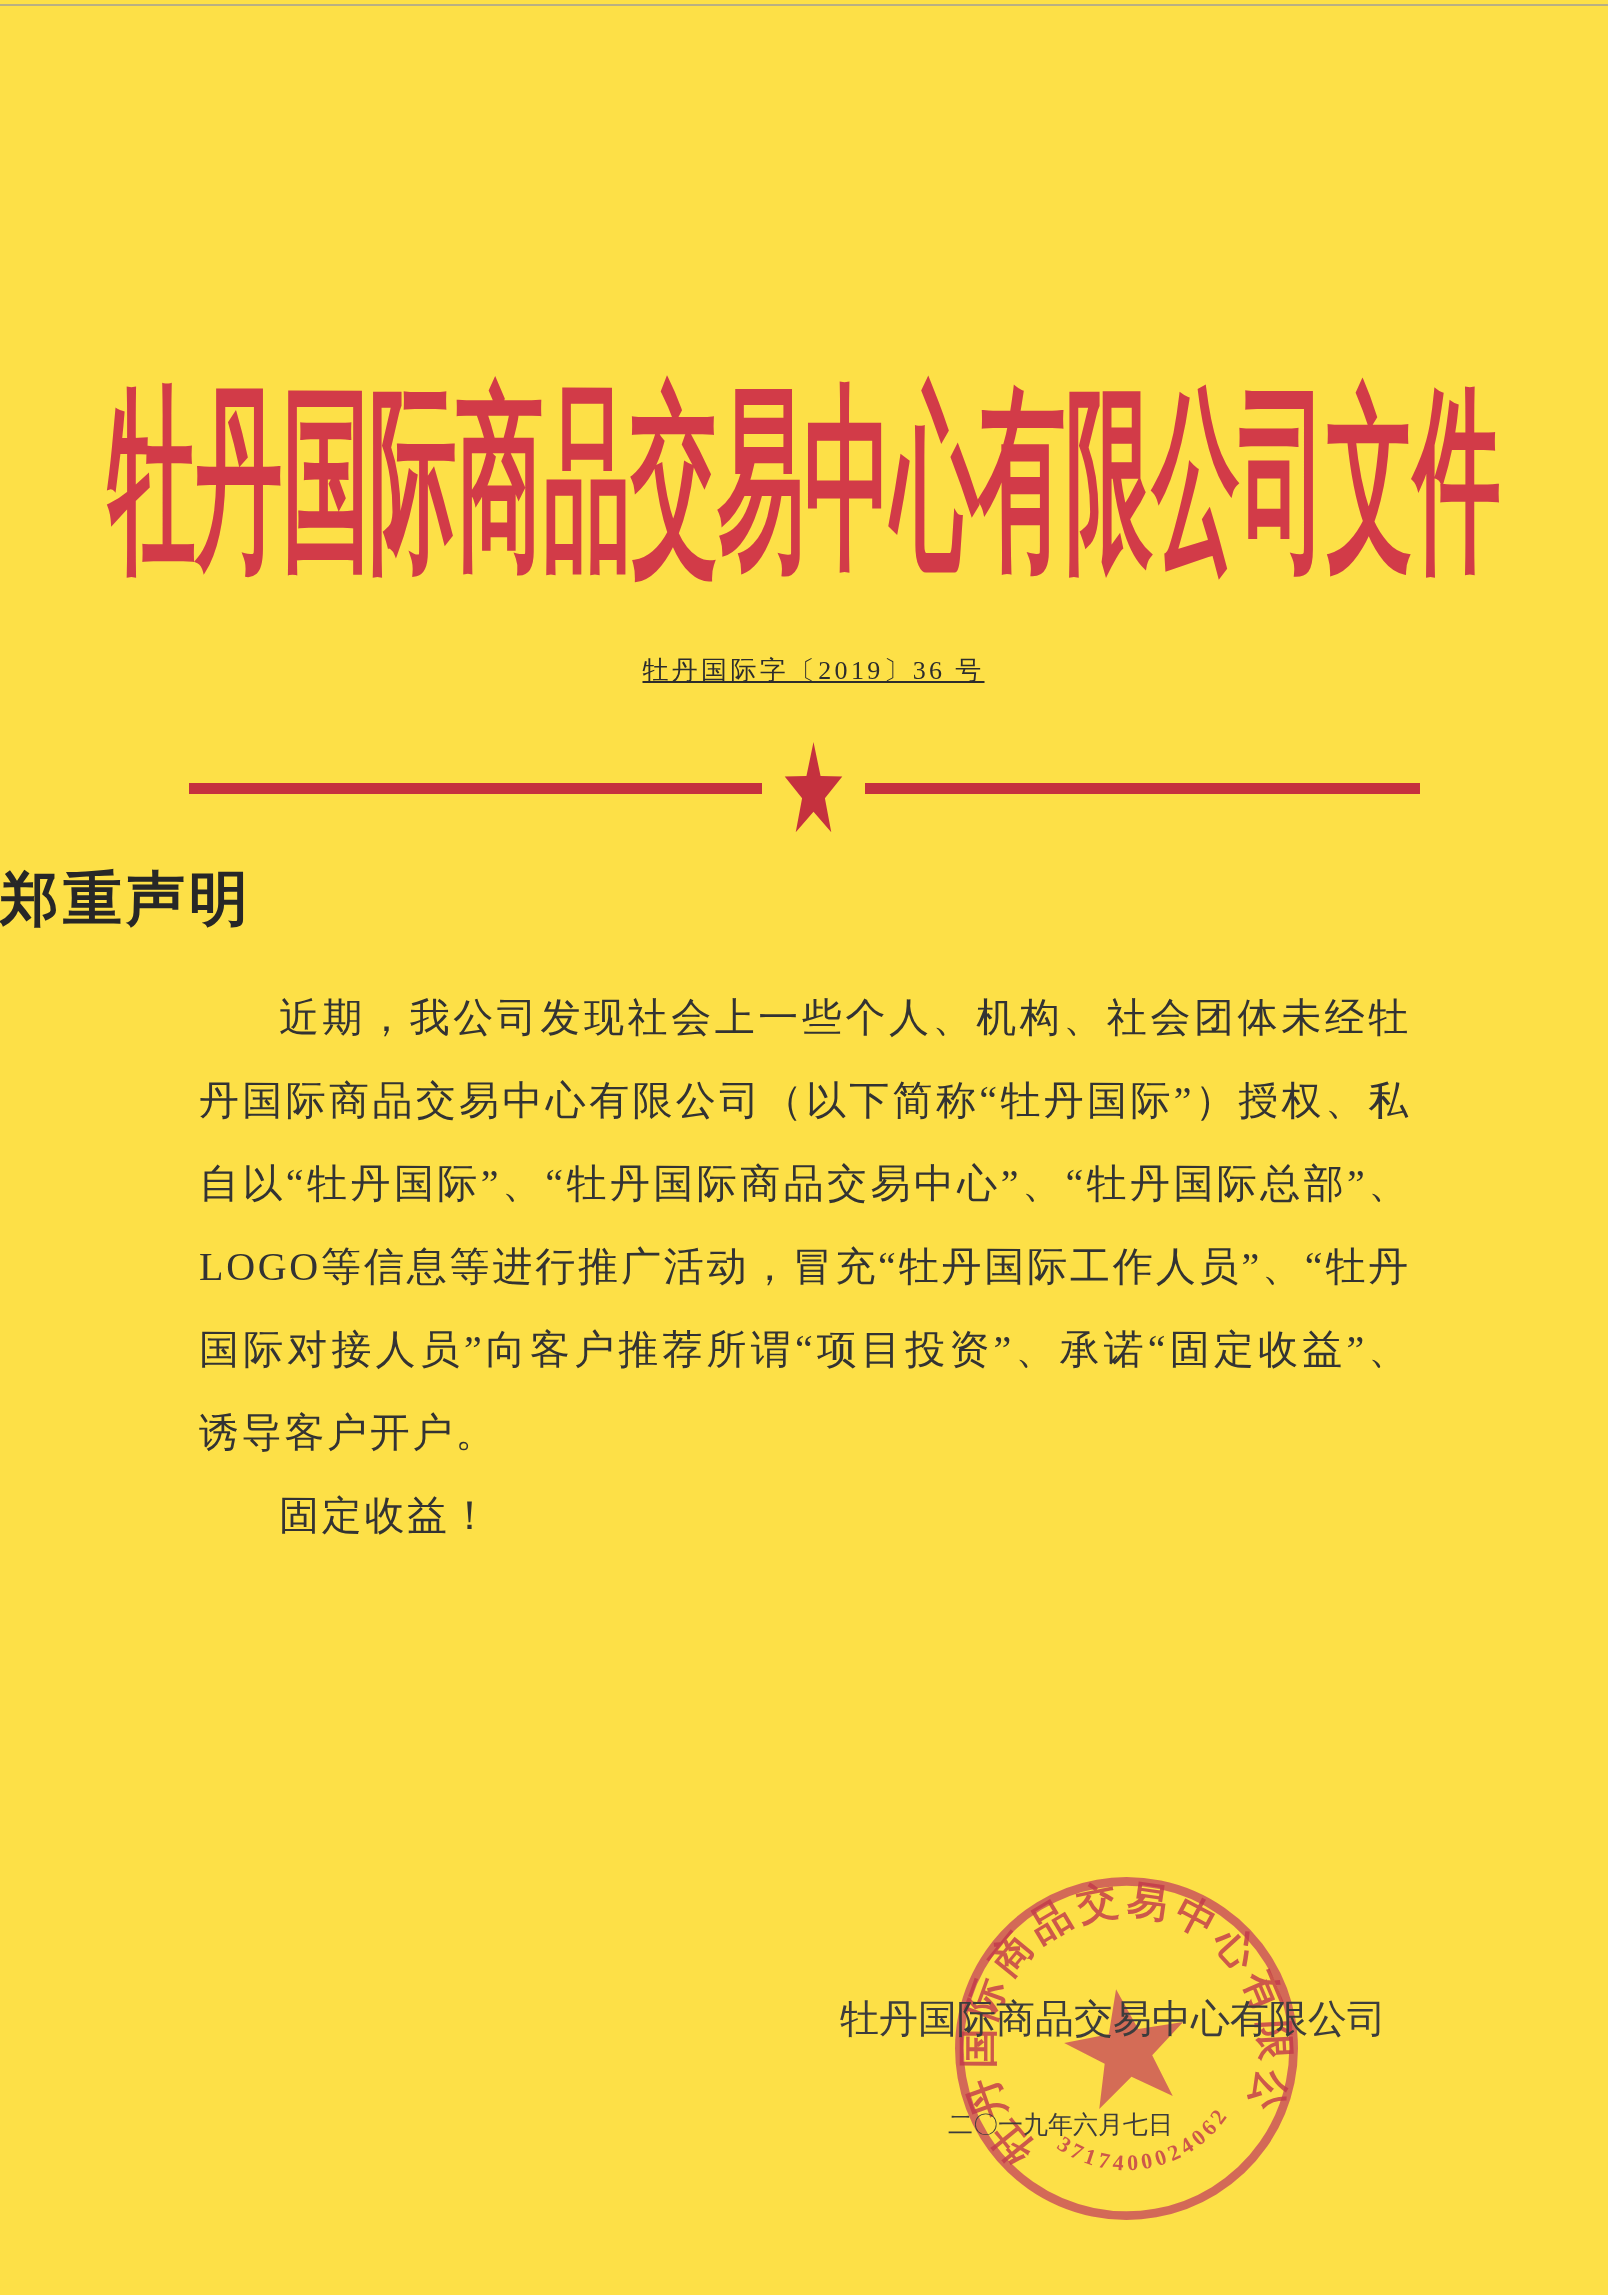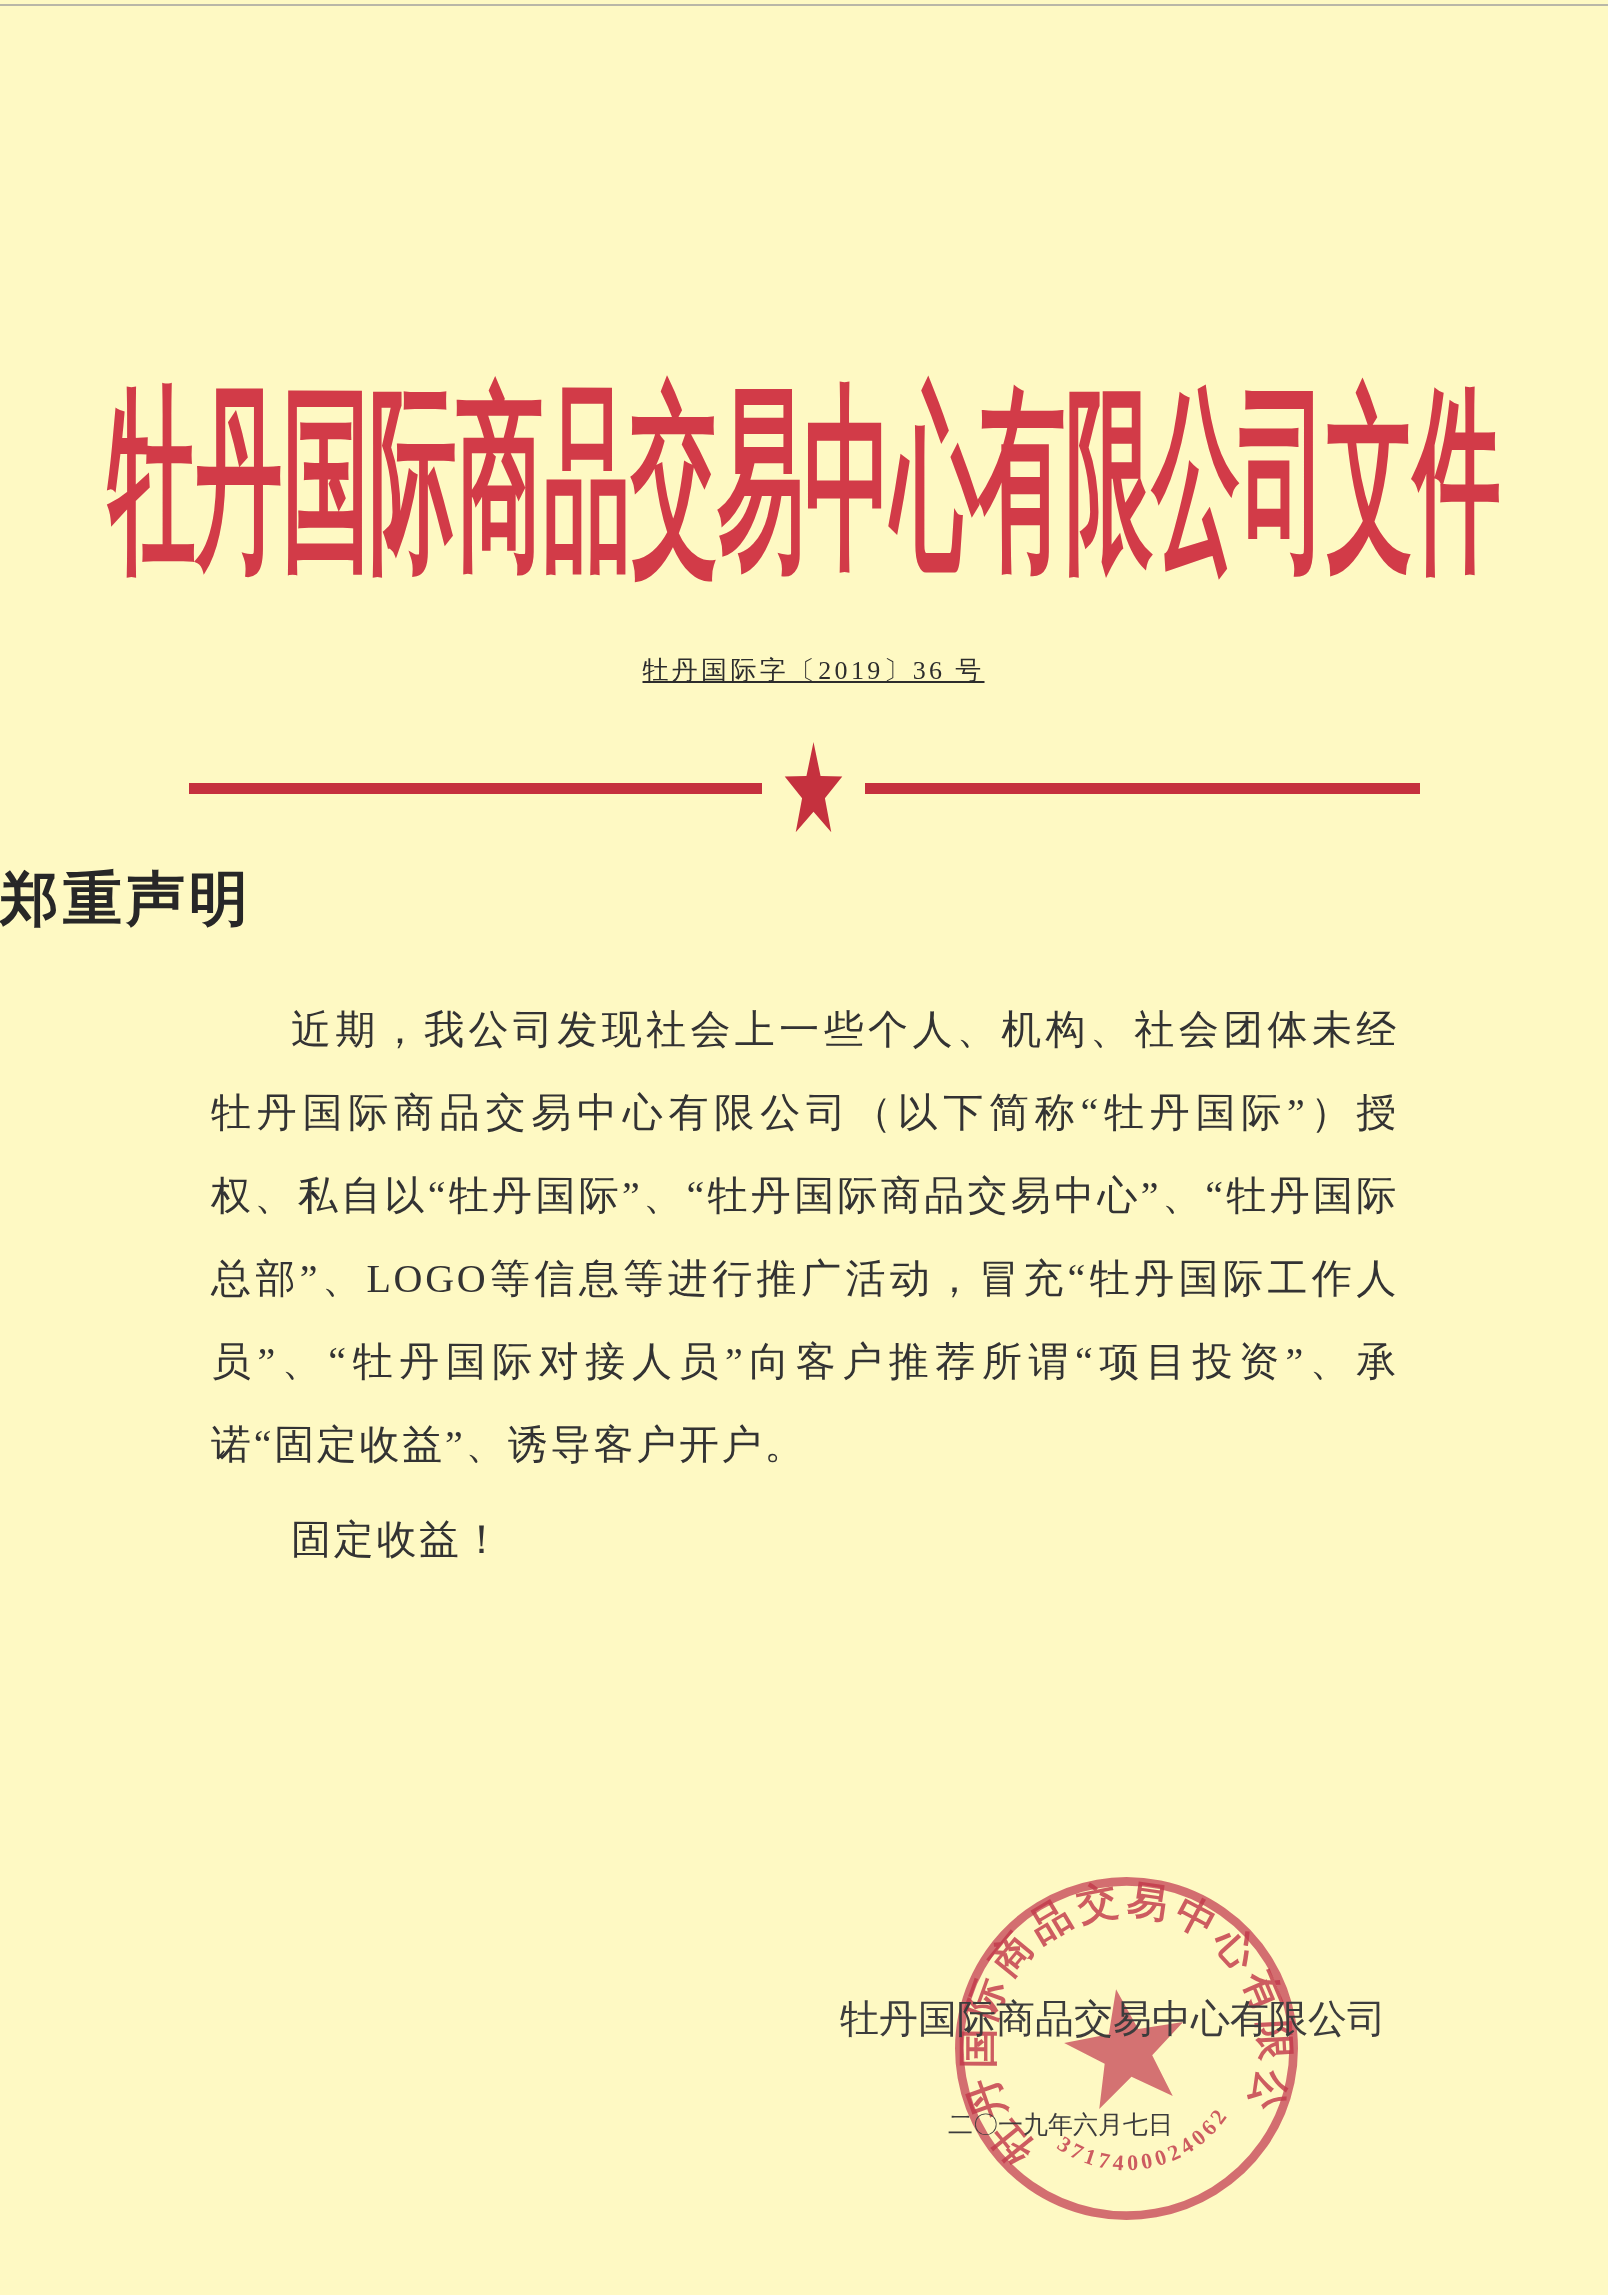--- a/index.html
+++ b/index.html
@@ -1,17 +1,17 @@
 <!DOCTYPE html>
 <html style="font-size:10.7px"><head>
 <meta charset="utf-8">
 <style>
   html,body{margin:0;padding:0;}
   body{background:#fdfdfc;font-family:"Liberation Serif","DejaVu Serif",serif;}
-  .page{position:relative;width:1609px;height:2295px;background:#fef9c3;overflow:hidden;}
+  .page{position:relative;width:1609px;height:2295px;background:#fde047;overflow:hidden;}
   .scan-edge{position:absolute;top:4px;left:0;width:100%;height:2px;background:#9b9b9b;opacity:.7;}
 
   .letterhead{position:absolute;top:379px;left:0;width:100%;height:202px;
     display:flex;align-items:center;justify-content:center;}
   .letterhead span{display:inline-block;font-size:87px;line-height:1;font-weight:bold;
     color:#d23b48;white-space:nowrap;transform:scaleY(2.28);transform-origin:center center;
     font-family:"Liberation Serif","DejaVu Serif",serif;}
 
   .doc-number{position:absolute;top:653px;left:9px;width:100%;text-align:center;
     font-size:26px;letter-spacing:3.3px;color:#2d2d2d;text-decoration:underline;}
@@ -22,21 +22,21 @@
   .divider .seg.right{left:676px;width:555px;}
   .divider .star{position:absolute;left:593px;top:-43px;width:63px;height:104px;}
 
   .heading{position:absolute;top:860px;left:0;width:100%;text-align:left;
     font-size:59px;font-weight:bold;letter-spacing:4px;color:#272727;
     font-family:"Liberation Sans","DejaVu Sans",sans-serif;}
 
   .body-text{position:absolute;top:976px;left:199px;width:1212px;z-index:2;
     font-size:40px;line-height:83px;letter-spacing:2.7px;color:#333;
     text-align:justify;}
-  .body-text p{margin:12px;text-indent:2em;}
+  .body-text p{margin:0;text-indent:2em;}
 
   .signature{position:absolute;top:1992px;left:840px;z-index:2;
     font-size:39px;letter-spacing:0;color:#3c3c3c;white-space:nowrap;}
   .sign-date{position:absolute;top:2108px;left:948px;z-index:2;
     font-size:25px;letter-spacing:0;color:#3c3c3c;white-space:nowrap;}
 
   .seal{position:absolute;top:1858px;left:936px;width:381px;height:381px;z-index:1;
     transform:rotate(-10deg);}
   .seal text{font-family:"Liberation Serif","DejaVu Serif",serif;font-weight:bold;}
 </style>

